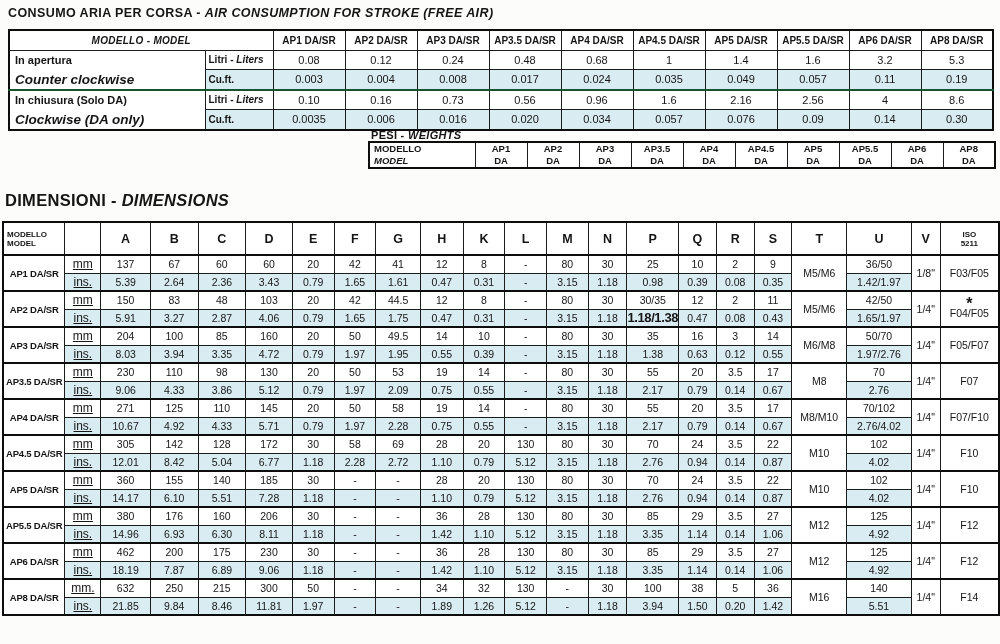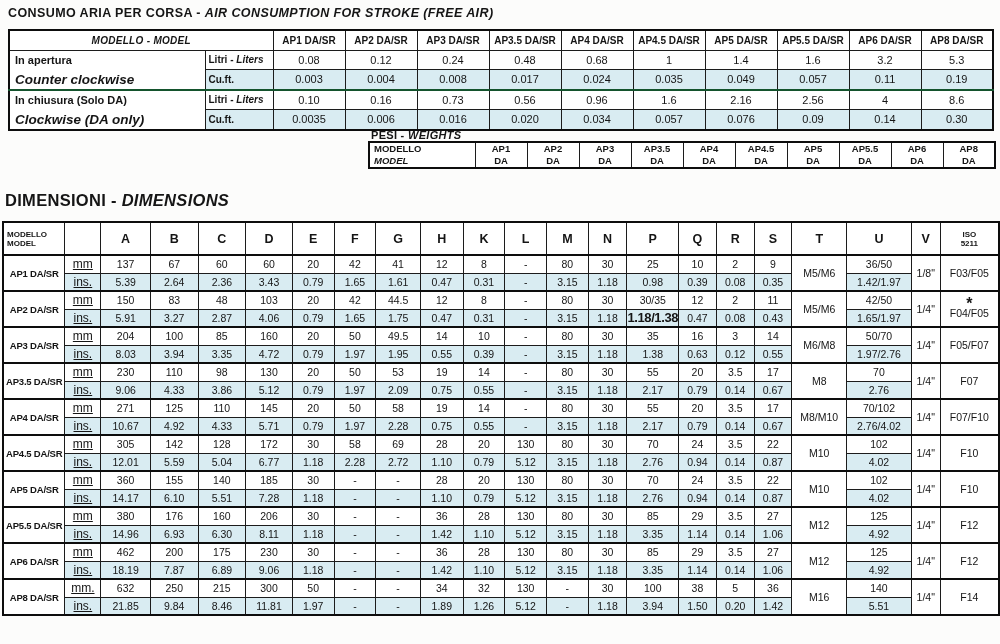--- a/index.html
+++ b/index.html
@@ -547,21 +547,21 @@
           <td class="dt" rowspan="2">M10</td>
           <td class="du">102</td>
           <td class="dv" rowspan="2">1/4"</td>
           <td class="diso" rowspan="2">
             <div class="isotext">F10</div>
           </td>
         </tr>
         <tr class="tint">
           <td class="dunit">ins.</td>
           <td class="dval">12.01</td>
-          <td class="dval">5.59</td>
+          <td class="dval">8.42</td>
           <td class="dval">5.04</td>
           <td class="dval">6.77</td>
           <td class="dval">1.18</td>
           <td class="dval">2.28</td>
           <td class="dval">2.72</td>
           <td class="dval">1.10</td>
           <td class="dval">0.79</td>
           <td class="dval">5.12</td>
           <td class="dval">3.15</td>
           <td class="dval">1.18</td>

